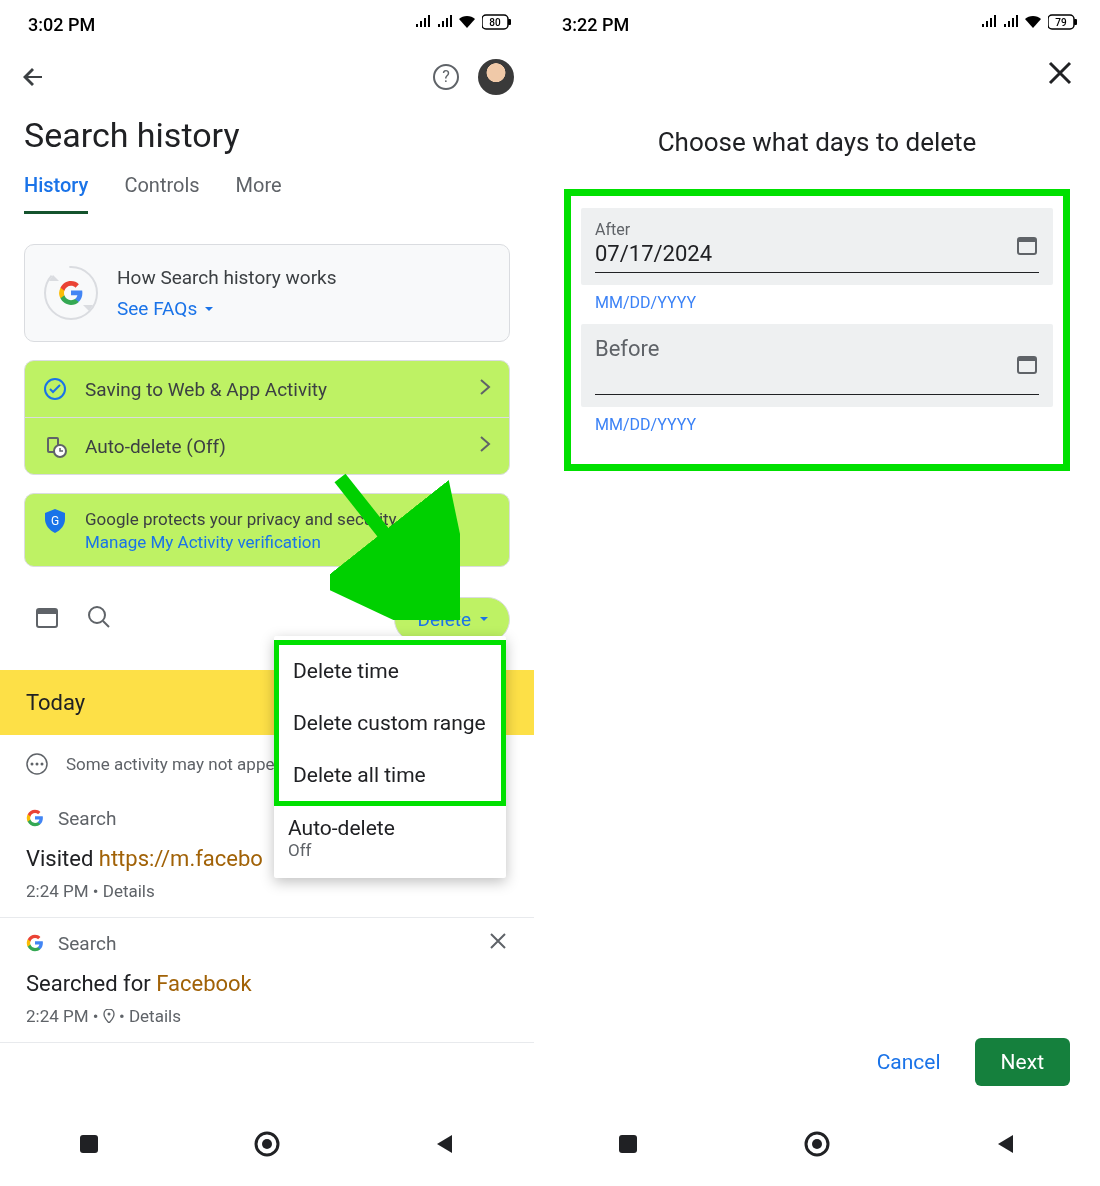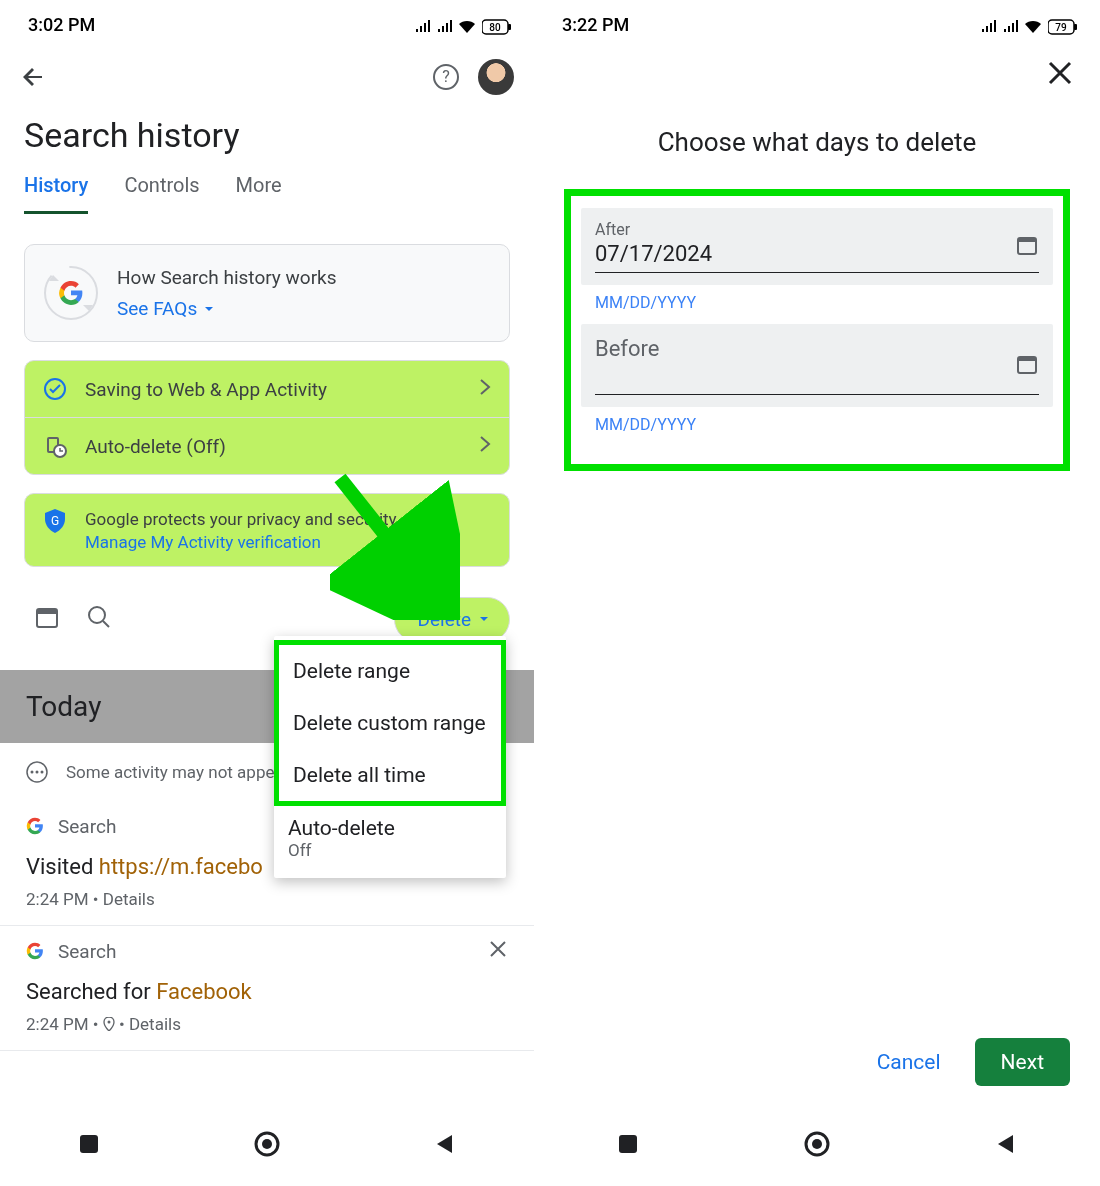--- a/index.html
+++ b/index.html
@@ -2,21 +2,21 @@
 <html><head>
 <meta charset="utf-8">
 <style>
   * { box-sizing: border-box; margin: 0; padding: 0; font-family: Roboto, "Segoe UI", Arial, sans-serif; }
   body { background: #fff; width: 1100px; height: 1186px; position: relative; }
   .phone { position: absolute; top: 0; width: 534px; height: 1186px; background: #fff; }
   .phone.left { left: 0; }
   .phone.right { left: 534px; width: 566px; }
 
   
-  .statusbar { display: flex; justify-content: space-between; align-items: flex-end; padding: 14px 22px 6px 28px; font-size: 18px; font-weight: 500; color: #000; }
+  .statusbar { display: flex; justify-content: space-between; align-items: flex-start; padding: 14px 22px 6px 28px; font-size: 18px; font-weight: 500; color: #000; }
   .status-right { display: flex; align-items: center; gap: 6px; }
 
   
   .header { display: flex; align-items: center; justify-content: space-between; padding: 18px 20px 10px 20px; }
   .back-icon svg, .help-icon svg, .close-icon svg { display: block; }
   .help-avatar { display: flex; align-items: center; gap: 18px; }
   .avatar { width: 36px; height: 36px; border-radius: 50%; background: radial-gradient(circle at 50% 38%, #f0c9a8 32%, #3a3a3a 34%); }
 
   
   .page-title { font-size: 34px; font-weight: 400; color: #202124; padding: 10px 24px 18px 24px; }
@@ -43,21 +43,21 @@
   .privacy-card { padding: 14px 18px; display: flex; gap: 18px; align-items: flex-start; }
   .privacy-text { font-size: 17px; color: #3c4043; line-height: 1.4; }
   .privacy-link { color: #1a73e8; font-size: 17px; }
 
   
   .deletebar { display:flex; align-items:center; padding: 30px 24px 10px 34px; gap: 26px; }
   .deletebar .spacer { flex:1; }
   .delete-pill { border:1px solid #dadce0; border-radius: 24px; padding: 10px 20px 10px 22px; color:#1a73e8; font-size: 19px; display:flex; align-items:center; gap:8px; background:#bef264; }
 
   
-  .dayhdr { background:#a3a3a3; padding: 20px 26px; font-size: 28px; color:#202124; margin-top: 18px; }
+  .dayhdr { background:#fde047; padding: 20px 26px; font-size: 22px; color:#202124; margin-top: 18px; }
 
   
   .notice { display:flex; align-items:center; gap:18px; padding: 18px 26px; color:#5f6368; font-size:17px; }
 
   
   .act { padding: 8px 26px 16px 26px; border-bottom:1px solid #e8eaed; }
   .act-src { display:flex; align-items:center; gap:14px; color:#5f6368; font-size:19px; padding: 6px 0 10px 0; position:relative; }
   .act-src .xbtn { position:absolute; right:0; }
   .act-title { font-size: 22px; color:#202124; padding: 6px 0 10px 0; }
   .act-title a { color:#a16207; text-decoration:none; }
@@ -270,21 +270,21 @@
     </div>
     <div class="act-title"><span>Searched for </span><a href="#">Facebook</a></div>
     <div class="act-meta"><span>2:24 PM</span> • <svg width="12" height="14" style="vertical-align:-1px">
           <path d="M6 0C3 0 1 2 1 5c0 4 5 9 5 9s5-5 5-9c0-3-2-5-5-5z" fill="none" stroke="#5f6368" stroke-width="1.3"></path>
           <circle cx="6" cy="5" r="1.5" fill="#5f6368"></circle>
         </svg> • <span>Details</span></div>
   </div>
 
   <div class="menu">
     <div class="hl">
-      <div class="menu-item">Delete range</div>
+      <div class="menu-item">Delete time</div>
       <div class="menu-item">Delete custom range</div>
       <div class="menu-item">Delete all time</div>
     </div>
     <div class="menu-item small">Auto-delete</div>
     <div class="menu-sub">Off</div>
   </div>
 
   <svg class="arrow" width="130" height="150">
     <defs>
         <marker id="ah" markerWidth="12" markerHeight="12" refX="6" refY="6" orient="auto">

